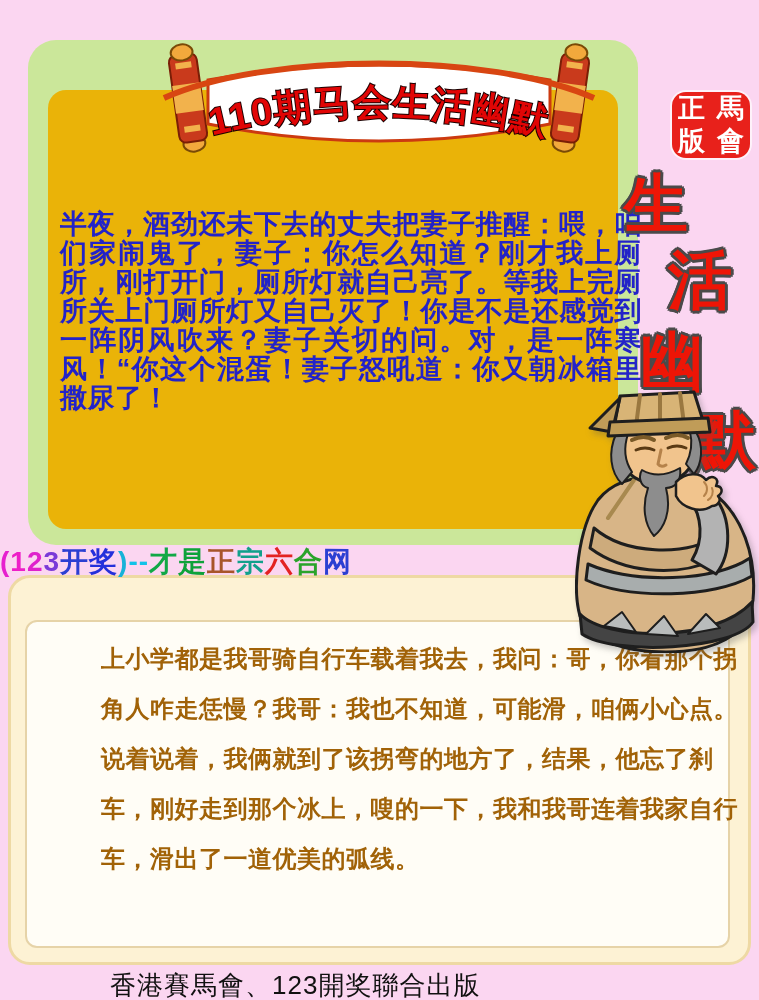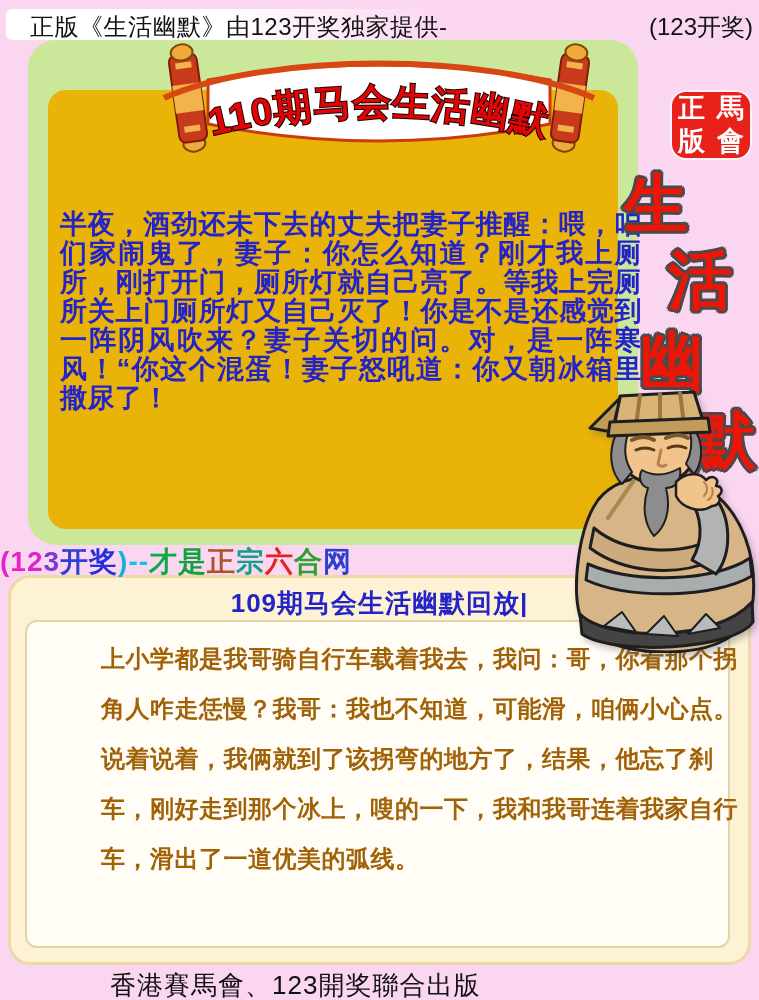--- a/index.html
+++ b/index.html
@@ -97,25 +97,20 @@
   .mascot{
     position:absolute;left:564px;top:388px;width:195px;height:265px;z-index:6;
     filter:drop-shadow(3px 4px 3px rgba(90,90,90,0.35));
   }
 </style>
 </head>
 <body>
 
 <div class="stage">
 
-  <div class="top-strip">
-    <div class="white-fade"></div>
-    <div class="top-title-left">正版《生活幽默》由123开奖独家提供-</div>
-    <div class="top-title-right">(123开奖)</div>
-  </div>
 
   <div class="box1">
     <div class="box1-inner">
       <div class="joke1">半夜，酒劲还未下去的丈夫把妻子推醒：喂，咱们家闹鬼了，妻子：你怎么知道？刚才我上厕所，刚打开门，厕所灯就自己亮了。等我上完厕所关上门厕所灯又自己灭了！你是不是还感觉到一阵阴风吹来？妻子关切的问。对，是一阵寒风！“你这个混蛋！妻子怒吼道：你又朝冰箱里撒尿了！</div>
     </div>
   </div>
 
   <svg class="banner" viewBox="0 0 462 112">
 
     <g transform="rotate(-8 40 54)">
@@ -153,21 +148,20 @@
   </div>
 
   <div class="vchar c0">生</div>
   <div class="vchar c1">活</div>
   <div class="vchar c2">幽</div>
   <div class="vchar c3">默</div>
 
   <div class="promo"><span style="color: rgb(230, 32, 207);">(</span><span style="color: rgb(238, 30, 200);">1</span><span style="color: rgb(223, 34, 204);">2</span><span style="color: rgb(122, 58, 216);">3</span><span style="color: rgb(43, 63, 210);">开</span><span style="color: rgb(36, 48, 219);">奖</span><span style="color: rgb(23, 178, 216);">)</span><span style="color: rgb(18, 194, 232);">-</span><span style="color: rgb(18, 194, 232);">-</span><span style="color: rgb(17, 168, 70);">才</span><span style="color: rgb(14, 162, 58);">是</span><span style="color: rgb(168, 85, 42);">正</span><span style="color: rgb(18, 160, 139);">宗</span><span style="color: rgb(227, 34, 34);">六</span><span style="color: rgb(43, 163, 43);">合</span><span style="color: rgb(43, 63, 210);">网</span></div>
 
   <div class="box2">
-    <div class="box2-header">109期马会生活幽默回放|</div>
     <div class="box2-inner">
       <div class="joke2">上小学都是我哥骑自行车载着我去，我问：哥，你看那个拐角人咋走恁慢？我哥：我也不知道，可能滑，咱俩小心点。说着说着，我俩就到了该拐弯的地方了，结果，他忘了刹车，刚好走到那个冰上，嗖的一下，我和我哥连着我家自行车，滑出了一道优美的弧线。</div>
     </div>
   </div>
 
   <div class="footer-line">香港賽馬會、123開奖聯合出版</div>
 
   <svg class="mascot" viewBox="0 0 195 265">
     <g stroke="#1e1e1e" stroke-width="3" stroke-linejoin="round" stroke-linecap="round">
 

